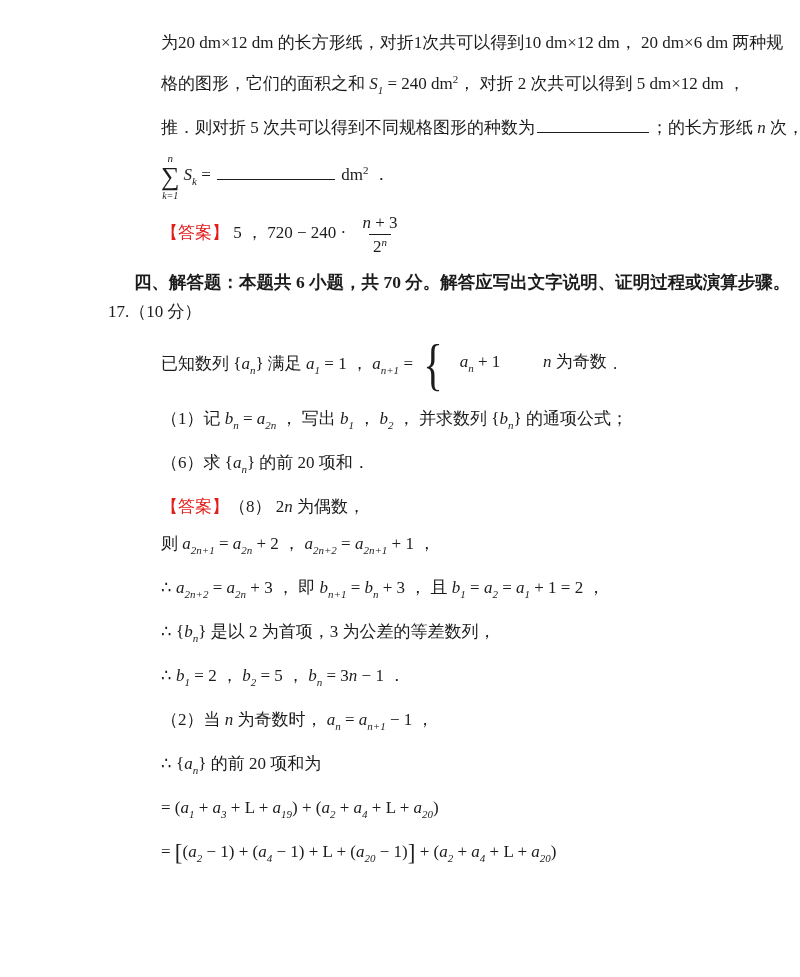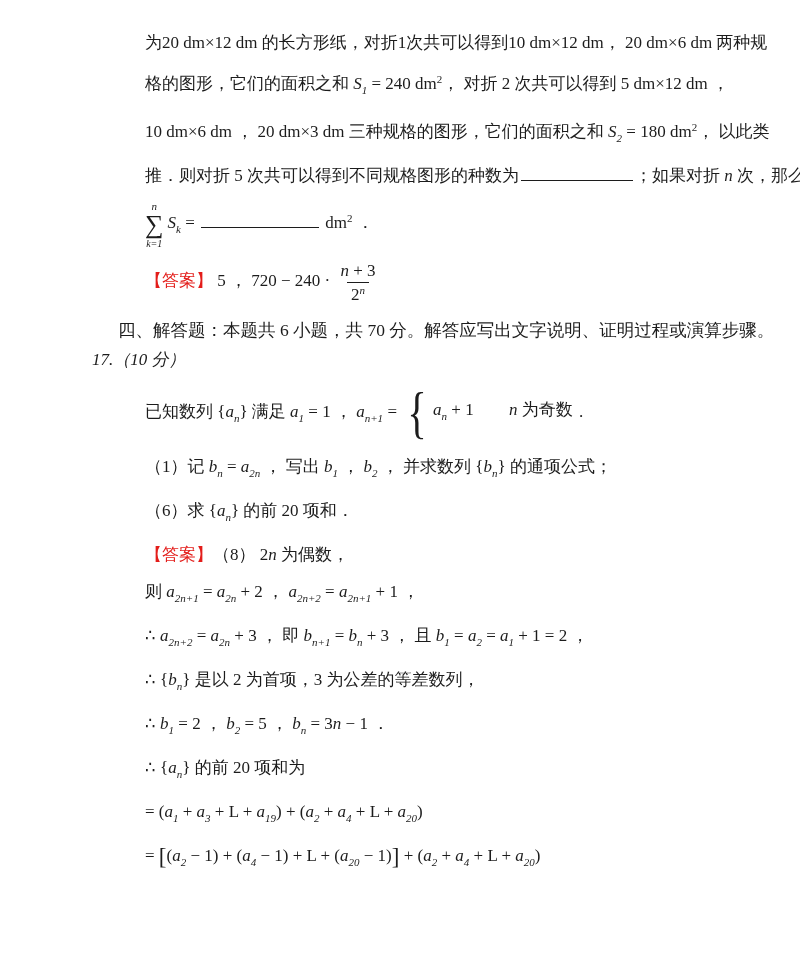--- a/index.html
+++ b/index.html
@@ -2,58 +2,57 @@
 <html style="--text: #1c1c1c; --red: #e31d1a; --bg: #ffffff;"><head>
 <meta charset="utf-8">
 <style>
   :root{ --text:#1c1c1c; --red:#e31d1a; --bg:#ffffff; }
   html,body{margin:0;padding:0;}
   body{
     width:800px;height:977px;overflow:hidden;
     background:var(--bg);color:var(--text);
     font-family:"Liberation Serif","DejaVu Sans",serif;
   }
-  .doc{padding-top:30px;}
+  .doc{padding-top:30px;padding-left:16px;}
   .line{
     white-space:nowrap;
     font-size:17px;line-height:25px;min-height:25px;
     margin:0 0 12px 145px;
   }
-  .line[data-role="section"]{margin:14px 0 4px 118px;font-weight:400;font-size:17.5px;}
-  .line[data-role="qnum"]{margin-left:92px;font-style:italic;}
+  .line[data-role="section"]{margin:14px 0 4px 118px;font-weight:700;font-size:17.5px;}
+  .line[data-role="qnum"]{margin-left:92px;}
   .ti{font-style:italic;}
   .tr{color:var(--red);}
   .sub{font-size:11px;font-style:italic;vertical-align:-5px;}
   .sup{font-size:11px;vertical-align:6px;}
   .sup .ti{font-size:11px;}
   .blank{display:inline-block;height:15px;border-bottom:1.4px solid var(--text);vertical-align:baseline;margin:0 2px;}
   .sum{display:inline-flex;flex-direction:column;align-items:center;vertical-align:middle;margin-right:4px;}
   .sum .st{font-size:11px;font-style:italic;line-height:1.1;}
   .sum .ss{font-size:26px;line-height:1;}
   .sum .sb{font-size:10px;font-style:italic;line-height:1.1;}
-  .frac{display:inline-flex;flex-direction:column;align-items:center;vertical-align:middle;line-height:1.15;margin:0 2px;}
+  .frac{display:inline-flex;flex-direction:column;align-items:center;vertical-align:middle;line-height:1.15;margin:0 8px;}
   .frac .num{padding:0 4px 1px;}
   .frac .den{border-top:1.3px solid var(--text);padding:1px 4px 0;}
   .cases{display:inline-flex;align-items:center;vertical-align:middle;margin:0 2px;}
   .cases .brace{font-size:58px;line-height:1;transform:scaleX(0.7);font-weight:400;}
-  .ccol{display:inline-flex;flex-direction:column;row-gap:5px;padding-left:2px;}
+  .ccol{display:inline-flex;flex-direction:column;row-gap:5px;padding-left:2px;text-align:center;}
   .crow{display:flex;}
   .cexpr{min-width:62px;}
-  .ccond{margin-left:14px;}
+  .ccond{margin-left:32px;}
   .brkt{font-size:23px;line-height:1;vertical-align:-3px;}
 </style>
 </head>
 <body>
 
 <div class="doc">
   <div>
       <div class="line" data-role="body"><span class="tc">为20 dm×12 dm 的长方形纸，对折1次共可以得到10 dm×12 dm， 20 dm×6 dm 两种规</span></div>
       <div class="line" data-role="body"><span class="tc">格的图形，它们的面积之和 </span><span class="ti">S</span><span class="sub">1</span><span class="tc"> = 240 dm</span><span class="sup">2</span><span class="tc">， 对折 2 次共可以得到 5 dm×12 dm ，</span></div>
-      <div class="line" data-role="body"><span class="tc">10 dm×6 dm ， 20 dm×3 dm 三种规格的图形，它们的面积之和 </span><span class="ti">S</span><span class="sub">2</span><span class="tc"> = 180 dm</span><span class="sup">2</span><span class="tc">， 以此类</span></div>
-      <div class="line" data-role="body"><span class="tc">推．则对折 5 次共可以得到不同规格图形的种数为</span><span class="blank" style="width: 112px;"></span><span class="tc">；如果对折 </span><span class="ti">n</span><span class="tc"> 次，那么</span></div>
+      <div class="line" data-role="body"><span class="tc">推．则对折 5 次共可以得到不同规格图形的种数为</span><span class="blank" style="width: 112px;"></span><span class="tc">；的长方形纸 </span><span class="ti">n</span><span class="tc"> 次，那么</span></div>
       <div class="line" data-role="body"><span class="sum">
           <span class="st">n</span>
           <span class="ss">∑</span>
           <span class="sb">k=1</span>
         </span><span class="ti">S</span><span class="sub">k</span><span class="tc"> = </span><span class="blank" style="width: 118px;"></span><span class="tc"> dm</span><span class="sup">2</span><span class="tc"> ．</span></div>
       <div class="line" data-role="body"><span class="tr">【答案】</span><span class="tc"> 5 ， 720 − 240 · </span><span class="frac">
           <span class="num"><span class="ti">n</span><span class="tc"> + 3</span></span>
           <span class="den"><span class="tc">2</span><span class="sup"><span class="ti">n</span></span></span>
         </span></div>
       <div class="line" data-role="section"><span class="tc">四、解答题：本题共 6 小题，共 70 分。解答应写出文字说明、证明过程或演算步骤。</span></div>
@@ -67,17 +66,18 @@
             </span>
           </span>
         </span><span class="tc"> .</span></div>
       <div class="line" data-role="body"><span class="tc">（1）记 </span><span class="ti">b</span><span class="sub">n</span><span class="tc"> = </span><span class="ti">a</span><span class="sub">2n</span><span class="tc"> ， 写出 </span><span class="ti">b</span><span class="sub">1</span><span class="tc"> ， </span><span class="ti">b</span><span class="sub">2</span><span class="tc"> ， 并求数列 {</span><span class="ti">b</span><span class="sub">n</span><span class="tc">} 的通项公式；</span></div>
       <div class="line" data-role="body"><span class="tc">（6）求 {</span><span class="ti">a</span><span class="sub">n</span><span class="tc">} 的前 20 项和．</span></div>
       <div class="line" data-role="body"><span class="tr">【答案】</span><span class="tc">（8） 2</span><span class="ti">n</span><span class="tc"> 为偶数，</span></div>
       <div class="line" data-role="body"><span class="tc">则 </span><span class="ti">a</span><span class="sub">2n+1</span><span class="tc"> = </span><span class="ti">a</span><span class="sub">2n</span><span class="tc"> + 2 ， </span><span class="ti">a</span><span class="sub">2n+2</span><span class="tc"> = </span><span class="ti">a</span><span class="sub">2n+1</span><span class="tc"> + 1 ，</span></div>
       <div class="line" data-role="body"><span class="tc">∴ </span><span class="ti">a</span><span class="sub">2n+2</span><span class="tc"> = </span><span class="ti">a</span><span class="sub">2n</span><span class="tc"> + 3 ， 即 </span><span class="ti">b</span><span class="sub">n+1</span><span class="tc"> = </span><span class="ti">b</span><span class="sub">n</span><span class="tc"> + 3 ， 且 </span><span class="ti">b</span><span class="sub">1</span><span class="tc"> = </span><span class="ti">a</span><span class="sub">2</span><span class="tc"> = </span><span class="ti">a</span><span class="sub">1</span><span class="tc"> + 1 = 2 ，</span></div>
       <div class="line" data-role="body"><span class="tc">∴ {</span><span class="ti">b</span><span class="sub">n</span><span class="tc">} 是以 2 为首项，3 为公差的等差数列，</span></div>
       <div class="line" data-role="body"><span class="tc">∴ </span><span class="ti">b</span><span class="sub">1</span><span class="tc"> = 2 ， </span><span class="ti">b</span><span class="sub">2</span><span class="tc"> = 5 ， </span><span class="ti">b</span><span class="sub">n</span><span class="tc"> = 3</span><span class="ti">n</span><span class="tc"> − 1 ．</span></div>
+      <div class="line" data-role="body"><span class="tc">（2）当 </span><span class="ti">n</span><span class="tc"> 为奇数时， </span><span class="ti">a</span><span class="sub">n</span><span class="tc"> = </span><span class="ti">a</span><span class="sub">n+1</span><span class="tc"> − 1 ，</span></div>
       <div class="line" data-role="body"><span class="tc">∴ {</span><span class="ti">a</span><span class="sub">n</span><span class="tc">} 的前 20 项和为</span></div>
       <div class="line" data-role="body"><span class="tc">= (</span><span class="ti">a</span><span class="sub">1</span><span class="tc"> + </span><span class="ti">a</span><span class="sub">3</span><span class="tc"> + L  + </span><span class="ti">a</span><span class="sub">19</span><span class="tc">) + (</span><span class="ti">a</span><span class="sub">2</span><span class="tc"> + </span><span class="ti">a</span><span class="sub">4</span><span class="tc"> + L  + </span><span class="ti">a</span><span class="sub">20</span><span class="tc">)</span></div>
       <div class="line" data-role="body"><span class="tc">= </span><span class="brkt">[</span><span class="tc">(</span><span class="ti">a</span><span class="sub">2</span><span class="tc"> − 1) + (</span><span class="ti">a</span><span class="sub">4</span><span class="tc"> − 1) + L  + (</span><span class="ti">a</span><span class="sub">20</span><span class="tc"> − 1)</span><span class="brkt">]</span><span class="tc"> + (</span><span class="ti">a</span><span class="sub">2</span><span class="tc"> + </span><span class="ti">a</span><span class="sub">4</span><span class="tc"> + L  + </span><span class="ti">a</span><span class="sub">20</span><span class="tc">)</span></div>
     </div>
 </div>
 
 </body></html>

